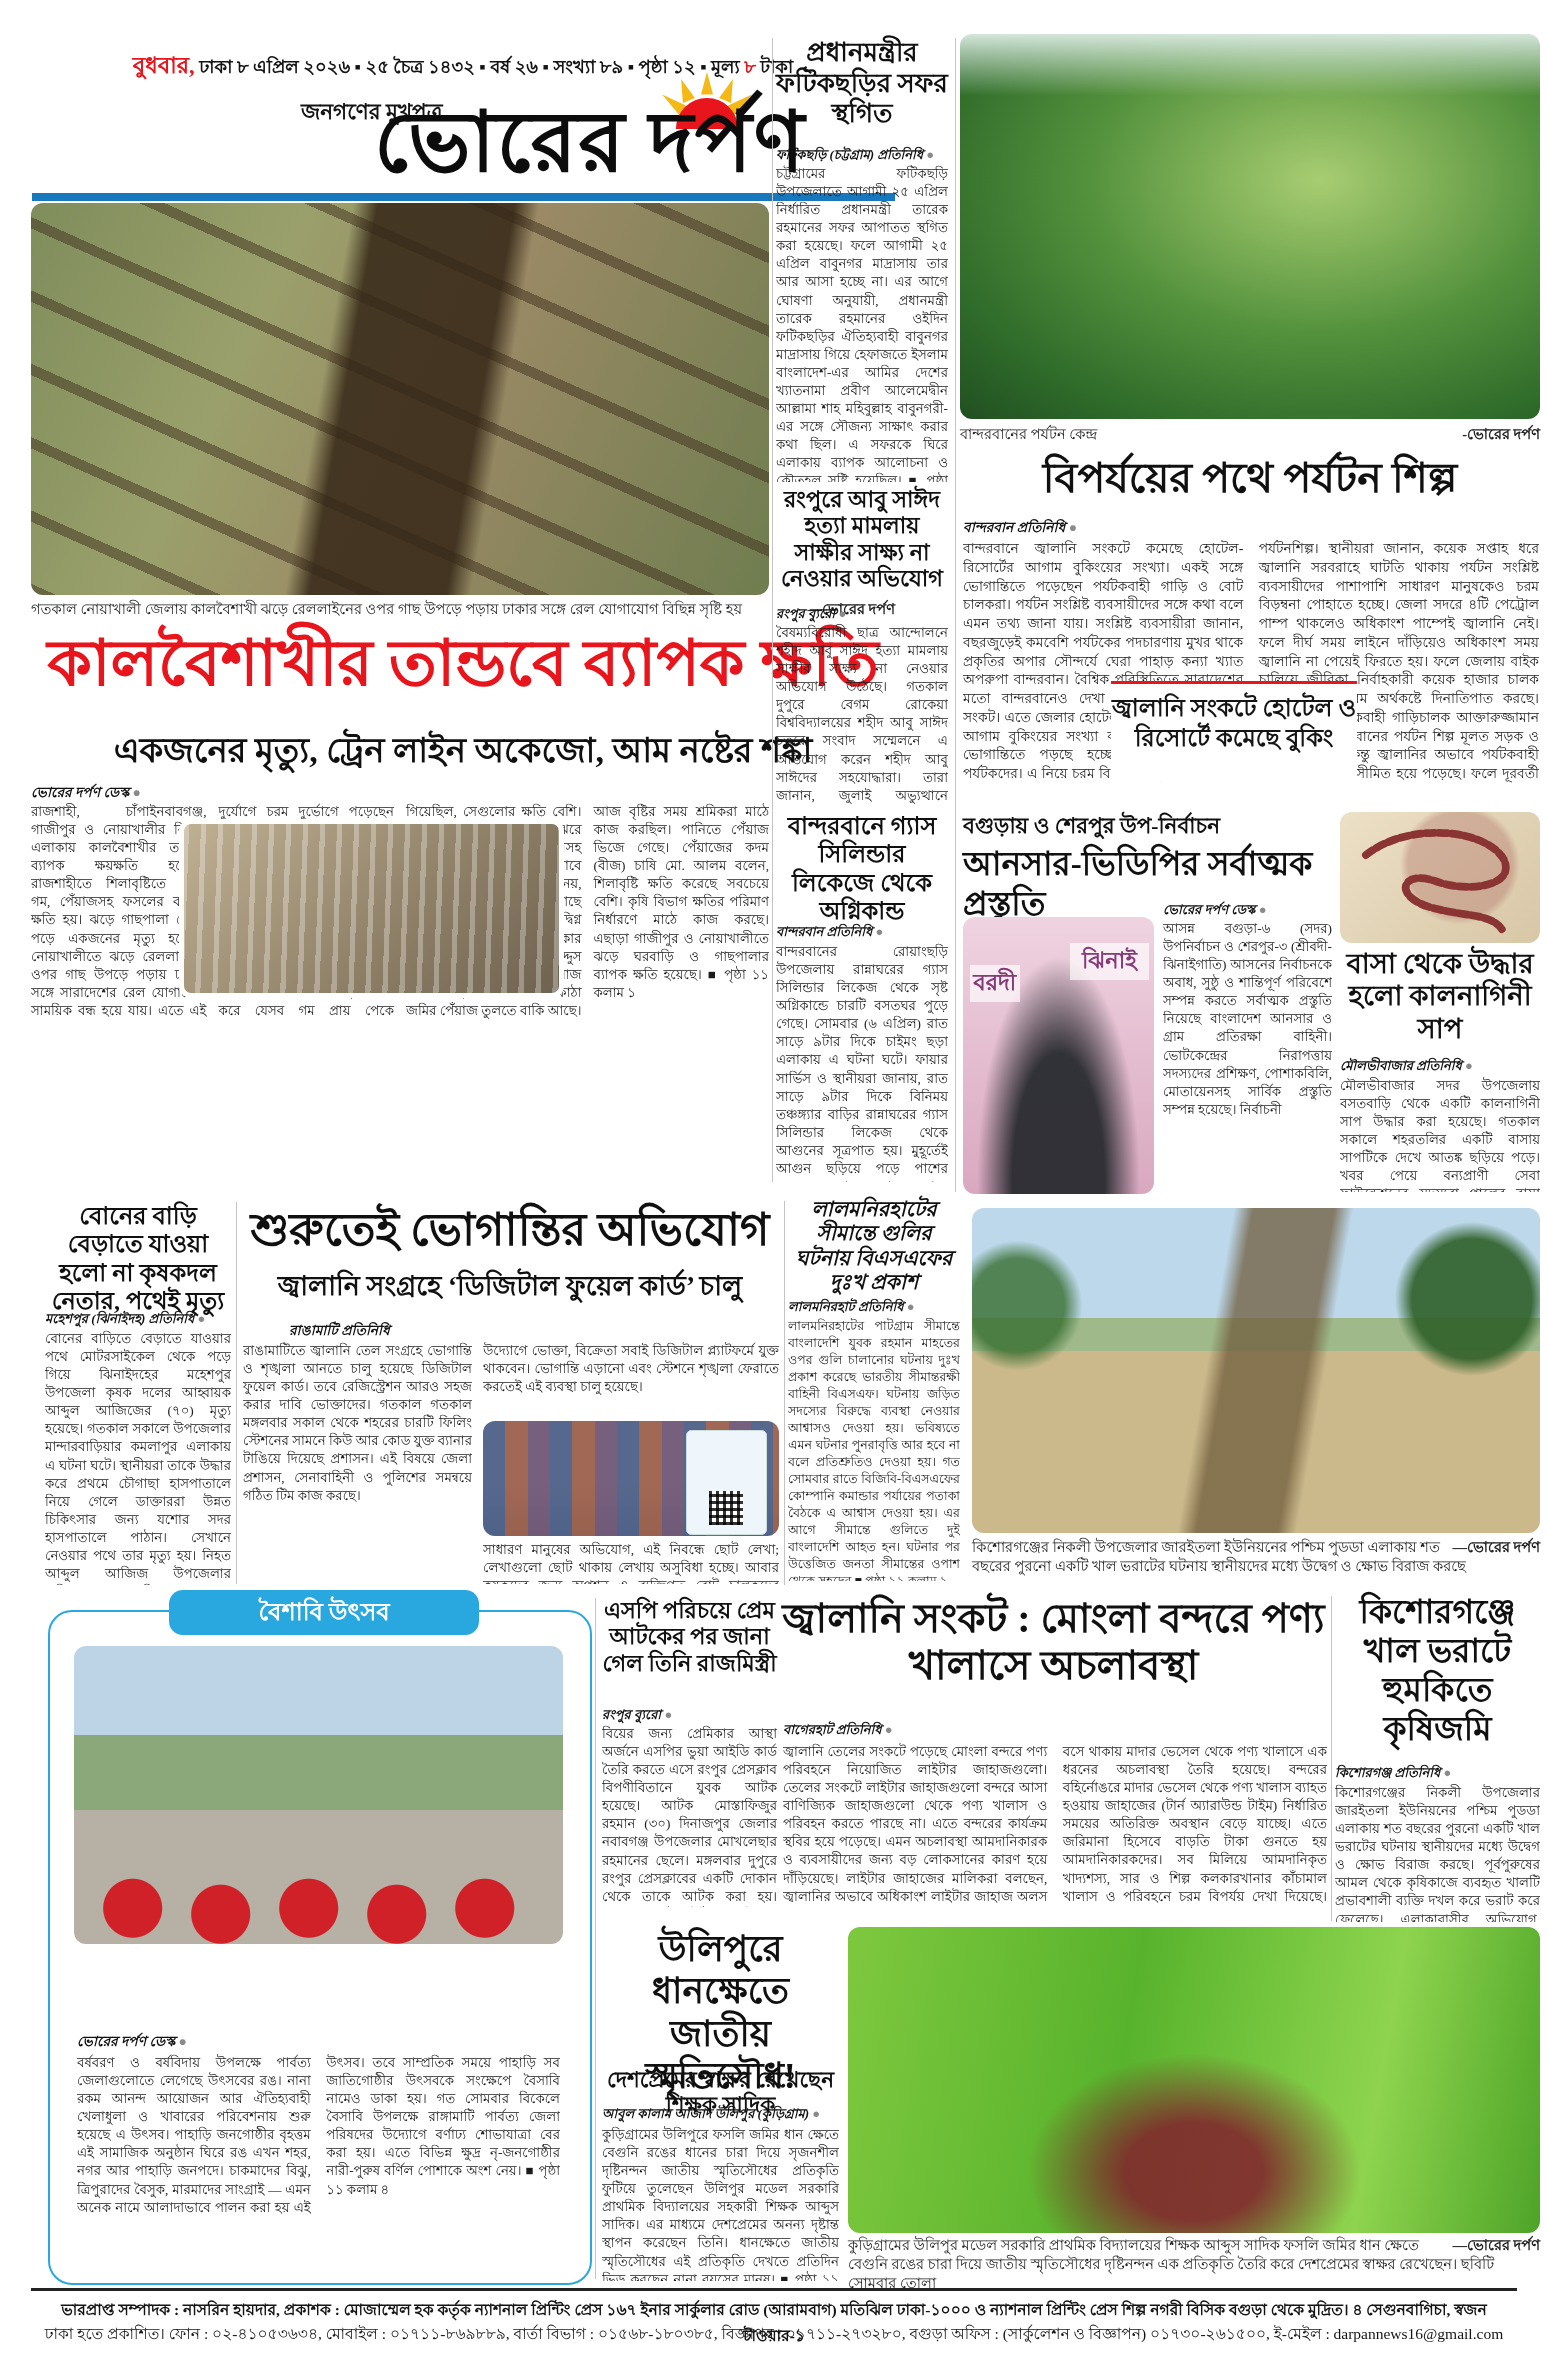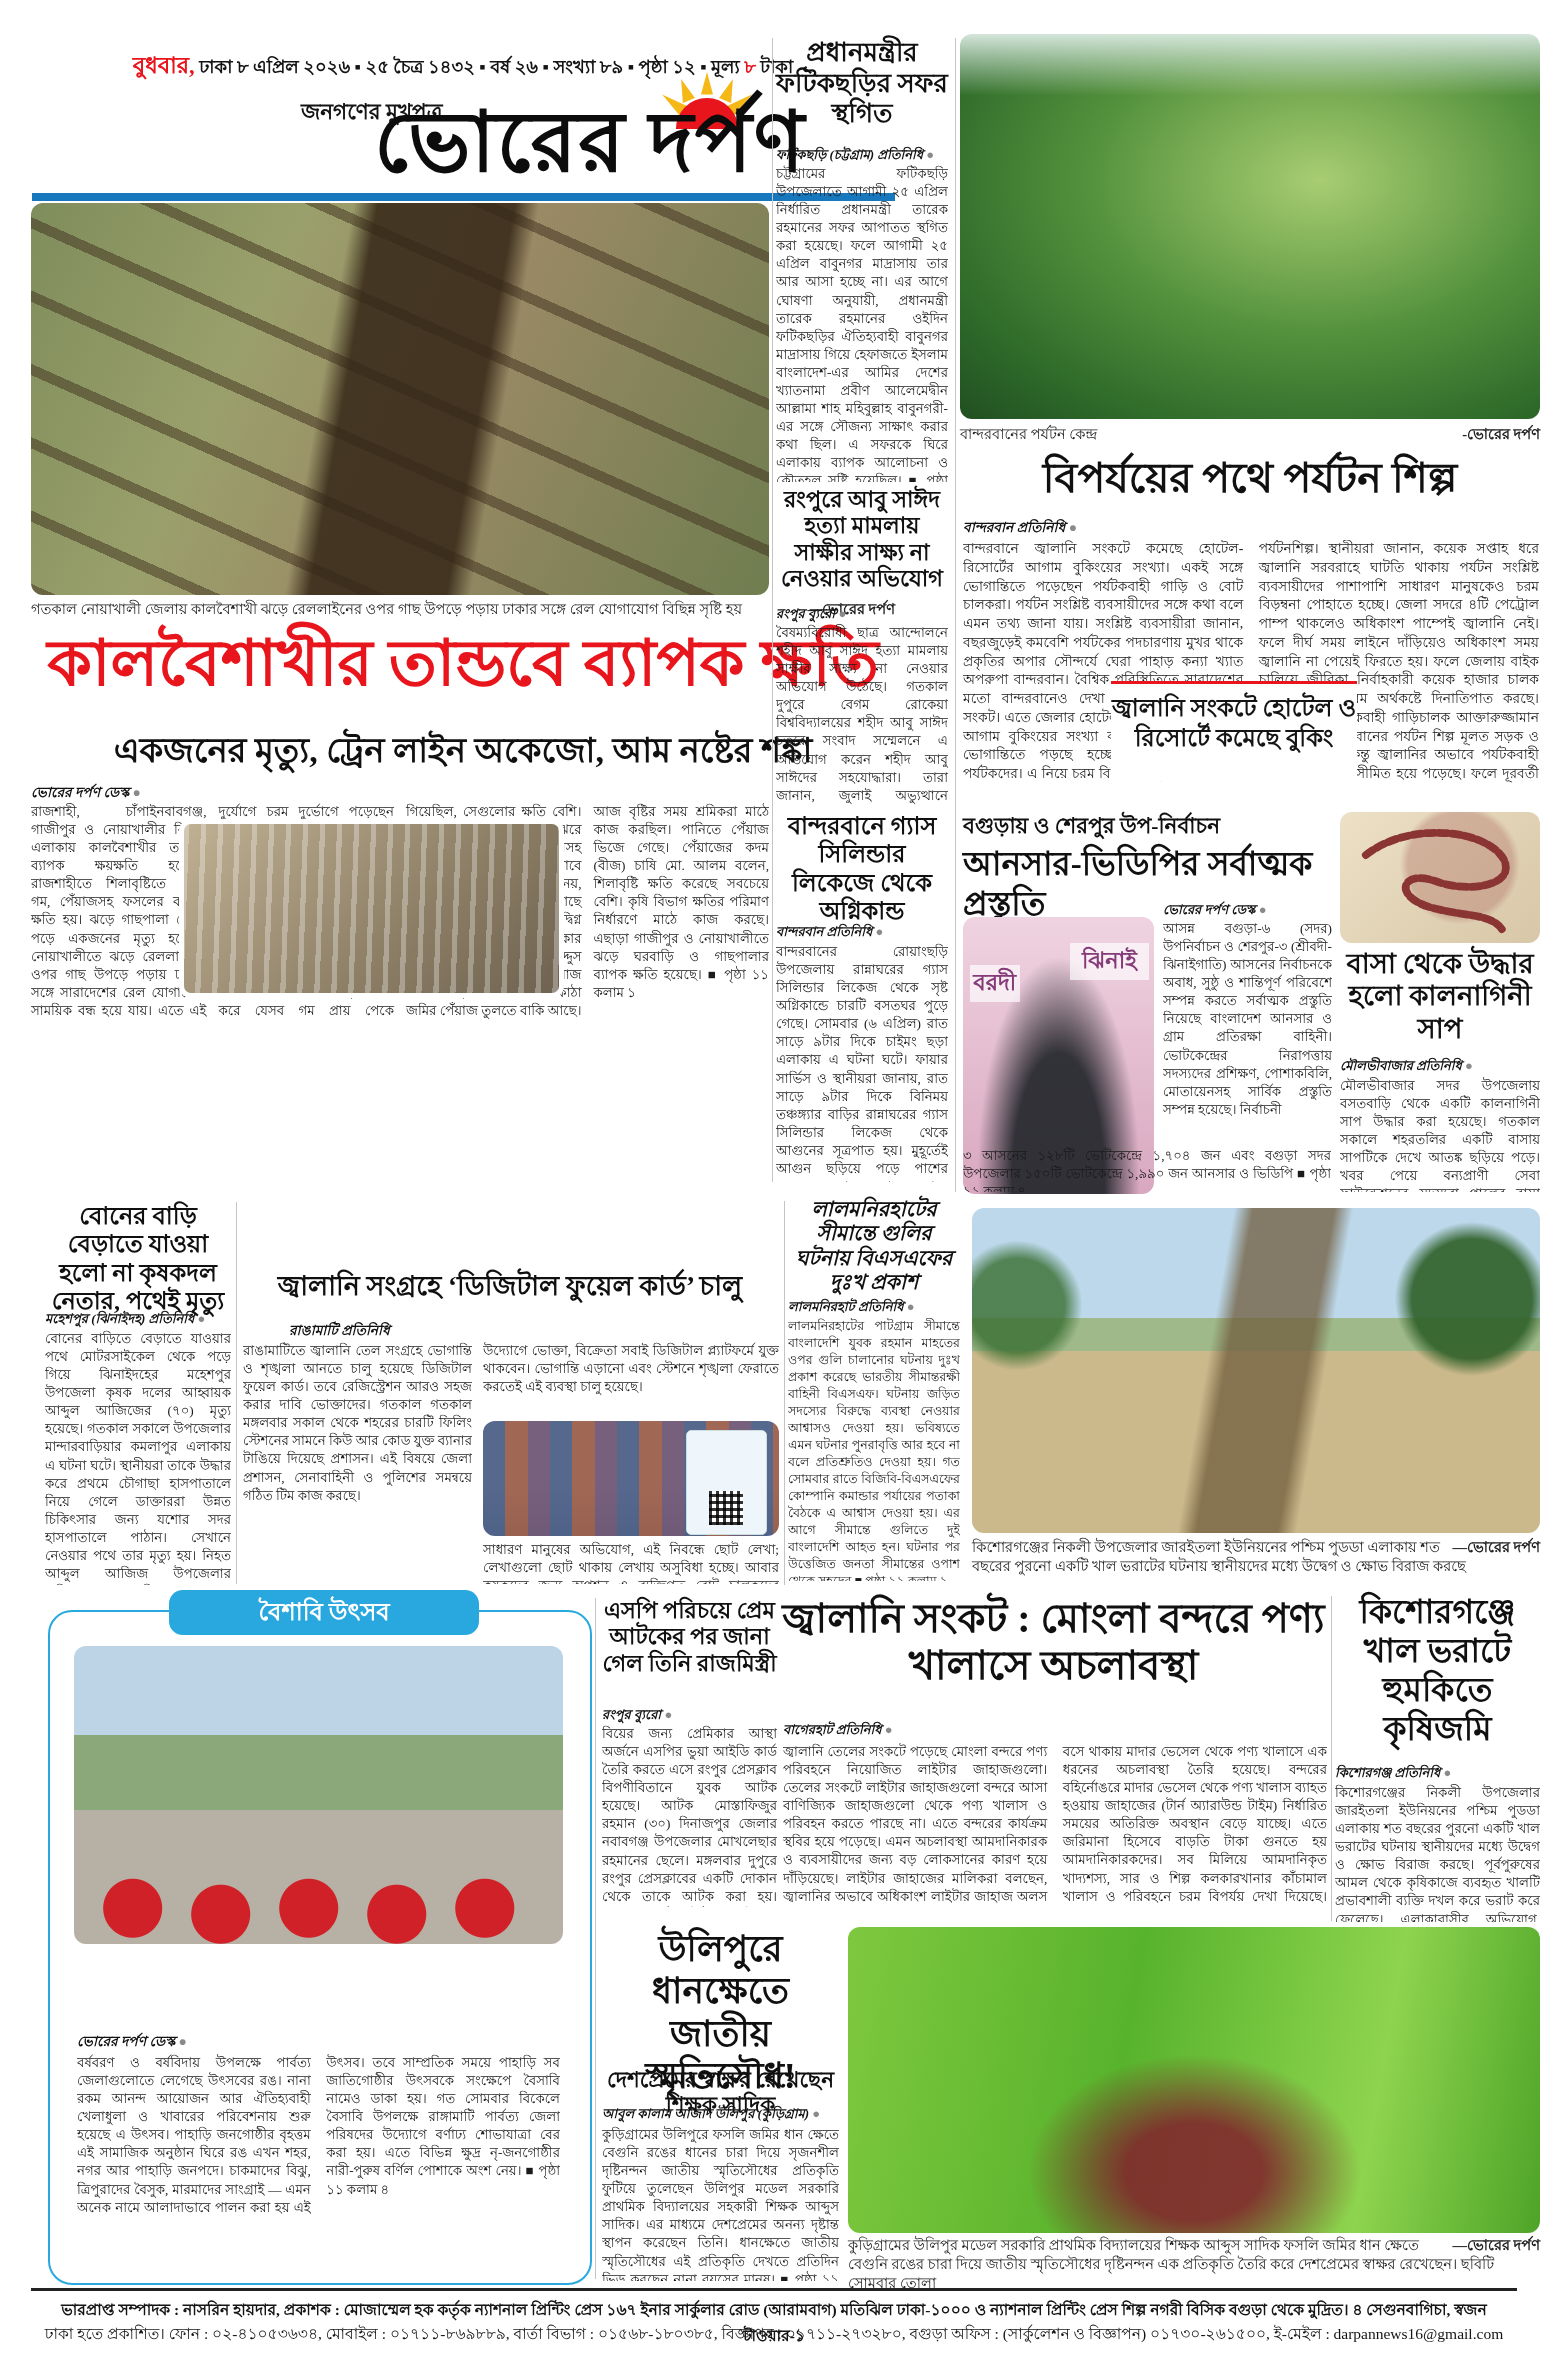--- a/index.html
+++ b/index.html
@@ -147,39 +147,39 @@
   <div class="abs hl-left" style="left:963px;top:814px;width:378px;font-size:21.5px;">বগুড়ায় ও শেরপুর উপ-নির্বাচন</div>
   <div class="abs hl-left" style="left:963px;top:845px;width:378px;font-size:33px;">আনসার-ভিডিপির সর্বাত্মক প্রস্তুতি</div>
   <div class="abs ph p-officer" style="left:963px;top:898px;width:191px;height:277px;margin-top:19px;">
     <span class="chip" style="left:6.9px;top:48px;color:#7a2c6e;background:rgba(255,255,255,.75);padding:0 3.4px;">বরদী</span>
     <span class="chip" style="right:5.2px;top:26px;color:#7a2c6e;background:rgba(255,255,255,.75);padding:0 12px;">ঝিনাই</span>
   </div>
   <div class="abs byline" style="left:1163px;top:900px;font-size:13px;">
     <span>ভোরের দর্পণ ডেস্ক</span> <span class="dot">●</span>
   </div>
   <div class="abs bodytxt" style="left:1163px;top:920px;width:169px;height:222px;overflow:hidden;">আসন্ন বগুড়া-৬ (সদর) উপনির্বাচন ও শেরপুর-৩ (শ্রীবদী-ঝিনাইগাতি) আসনের নির্বাচনকে অবাধ, সুষ্ঠু ও শান্তিপূর্ণ পরিবেশে সম্পন্ন করতে সর্বাত্মক প্রস্তুতি নিয়েছে বাংলাদেশ আনসার ও গ্রাম প্রতিরক্ষা বাহিনী। ভোটকেন্দ্রের নিরাপত্তায় সদস্যদের প্রশিক্ষণ, পোশাকবিলি, মোতায়েনসহ সার্বিক প্রস্তুতি সম্পন্ন হয়েছে। নির্বাচনী</div>
-  <div class="abs bodytxt" style="left:963px;top:1147px;width:368px;height:45px;overflow:hidden;">৩ আসনের ১২৮টি ভোটকেন্দ্রে ১,৭০৪ জন এবং বগুড়া সদর উপজেলার ১৫০টি ভোটকেন্দ্রে ১,৯৯০ জন আনসার ও ভিডিপি ■ পৃষ্ঠা ১১ কলাম ৪</div>
 
   <div class="abs ph p-snake" style="left:1340px;top:812px;width:200px;height:131px;">
     <svg width="200" height="131" viewBox="0 0 232 152">
       <path d="M30 50 C80 10,170 20,190 55 C205 85,150 95,110 80 C70 66,60 100,110 112 C150 122,180 118,190 140" fill="none" stroke="#8a3434" stroke-width="9" stroke-dasharray="10 5" stroke-linecap="round"></path>
     </svg>
   </div>
   <div class="abs hl" style="left:1340px;top:948px;width:200px;font-size:27.5px;">বাসা থেকে উদ্ধার হলো কালনাগিনী সাপ</div>
   <div class="abs byline" style="left:1340px;top:1056px;font-size:13px;">
     <span>মৌলভীবাজার প্রতিনিধি</span> <span class="dot">●</span>
   </div>
   <div class="abs bodytxt" style="left:1340px;top:1077px;width:200px;height:115px;overflow:hidden;">মৌলভীবাজার সদর উপজেলায় বসতবাড়ি থেকে একটি কালনাগিনী সাপ উদ্ধার করা হয়েছে। গতকাল সকালে শহরতলির একটি বাসায় সাপটিকে দেখে আতঙ্ক ছড়িয়ে পড়ে। খবর পেয়ে বন্যপ্রাণী সেবা ফাউন্ডেশনের সদস্যরা পালের বাসা থেকে অক্ষত অবস্থায় উদ্ধার করা ■ পৃষ্ঠা ১১ কলাম ৪</div>
 
   <div class="abs hl" style="left:45px;top:1202px;width:186px;font-size:24px;">বোনের বাড়ি বেড়াতে যাওয়া হলো না কৃষকদল নেতার, পথেই মৃত্যু</div>
   <div class="abs byline" style="left:45px;top:1309px;width:186px;font-size:13px;">
     <span>মহেশপুর (ঝিনাইদহ) প্রতিনিধি</span> <span class="dot">●</span>
   </div>
   <div class="abs bodytxt" style="left:45px;top:1330px;width:186px;height:255px;overflow:hidden;">বোনের বাড়িতে বেড়াতে যাওয়ার পথে মোটরসাইকেল থেকে পড়ে গিয়ে ঝিনাইদহের মহেশপুর উপজেলা কৃষক দলের আহ্বায়ক আব্দুল আজিজের (৭০) মৃত্যু হয়েছে। গতকাল সকালে উপজেলার মান্দারবাড়িয়ার কমলাপুর এলাকায় এ ঘটনা ঘটে। স্থানীয়রা তাকে উদ্ধার করে প্রথমে চৌগাছা হাসপাতালে নিয়ে গেলে ডাক্তাররা উন্নত চিকিৎসার জন্য যশোর সদর হাসপাতালে পাঠান। সেখানে নেওয়ার পথে তার মৃত্যু হয়। নিহত আব্দুল আজিজ উপজেলার হামিদপুর পাতরা বাসিন্দা ও মহেশপুর পৌরসভার কৃষক দলের আহ্বায়ক ছিলেন। ■ পৃষ্ঠা ১১ কলাম ১</div>
 
+  <div class="abs hl" style="left:241px;top:1204px;width:538px;font-size:45px;">শুরুতেই ভোগান্তির অভিযোগ</div>
   <div class="abs hl" style="left:241px;top:1271px;width:538px;font-size:27px;">জ্বালানি সংগ্রহে ‘ডিজিটাল ফুয়েল কার্ড’ চালু</div>
   <div class="abs byline" style="left:243px;top:1319px;margin-left:46px;">রাঙামাটি প্রতিনিধি</div>
   <div class="abs bodytxt" style="left:243px;top:1342px;width:229px;height:243px;overflow:hidden;">রাঙামাটিতে জ্বালানি তেল সংগ্রহে ভোগান্তি ও শৃঙ্খলা আনতে চালু হয়েছে ডিজিটাল ফুয়েল কার্ড। তবে রেজিস্ট্রেশন আরও সহজ করার দাবি ভোক্তাদের। গতকাল গতকাল মঙ্গলবার সকাল থেকে শহরের চারটি ফিলিং স্টেশনের সামনে কিউ আর কোড যুক্ত ব্যানার টাঙিয়ে দিয়েছে প্রশাসন। এই বিষয়ে জেলা প্রশাসন, সেনাবাহিনী ও পুলিশের সমন্বয়ে গঠিত টিম কাজ করছে।</div>
   <div class="abs bodytxt" style="left:483px;top:1342px;width:296px;height:74px;overflow:hidden;">উদ্যোগে ভোক্তা, বিক্রেতা সবাই ডিজিটাল প্ল্যাটফর্মে যুক্ত থাকবেন। ভোগান্তি এড়ানো এবং স্টেশনে শৃঙ্খলা ফেরাতে করতেই এই ব্যবস্থা চালু হয়েছে।</div>
   <div class="abs ph p-fuel" style="left:483px;top:1421px;width:296px;height:115px;">
       <span class="p-qr"></span>
     </div>
   <div class="abs bodytxt" style="left:483px;top:1541px;width:296px;height:43px;overflow:hidden;">সাধারণ মানুষের অভিযোগ, এই নিবন্ধে ছোট লেখা; লেখাগুলো ছোট থাকায় লেখায় অসুবিধা হচ্ছে। আবার কৃষকদের জন্য অপশন ও ব্যক্তিগত বোট চালকদের লাইসেন্স না থাকায় ■ পৃষ্ঠা ১১ কলাম ১</div>
 
   <div class="abs hl" style="left:788px;top:1197px;width:172px;font-size:20.6px;font-style:italic;">লালমনিরহাটের সীমান্তে গুলির ঘটনায় বিএসএফের দুঃখ প্রকাশ</div>

